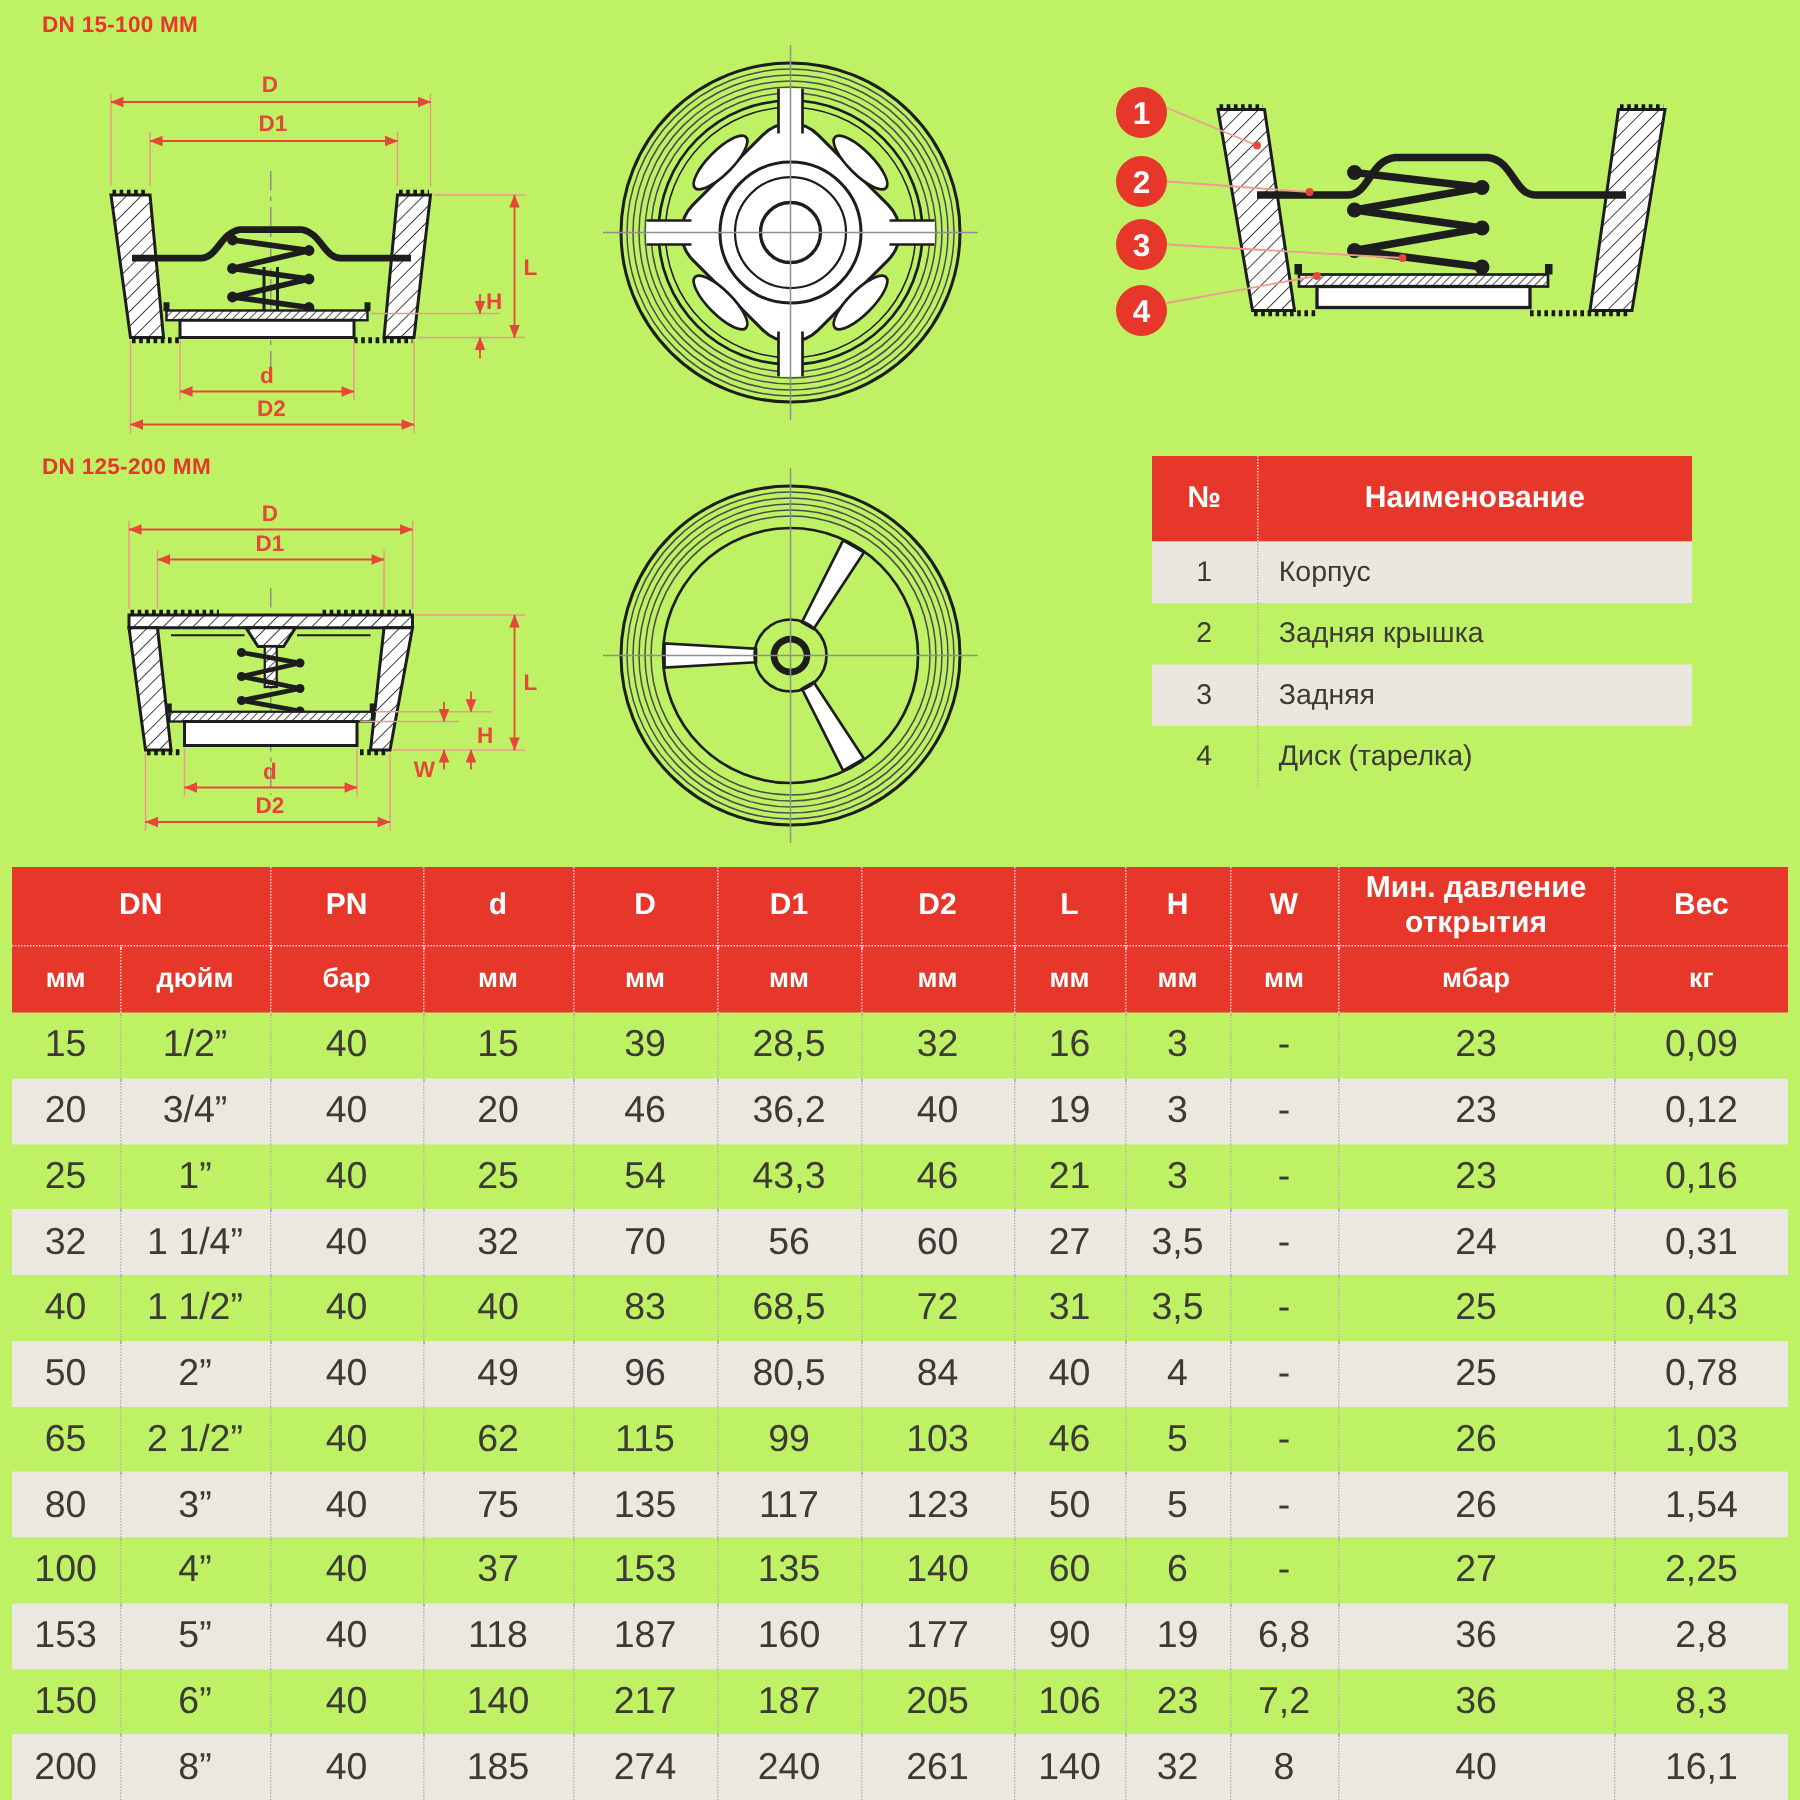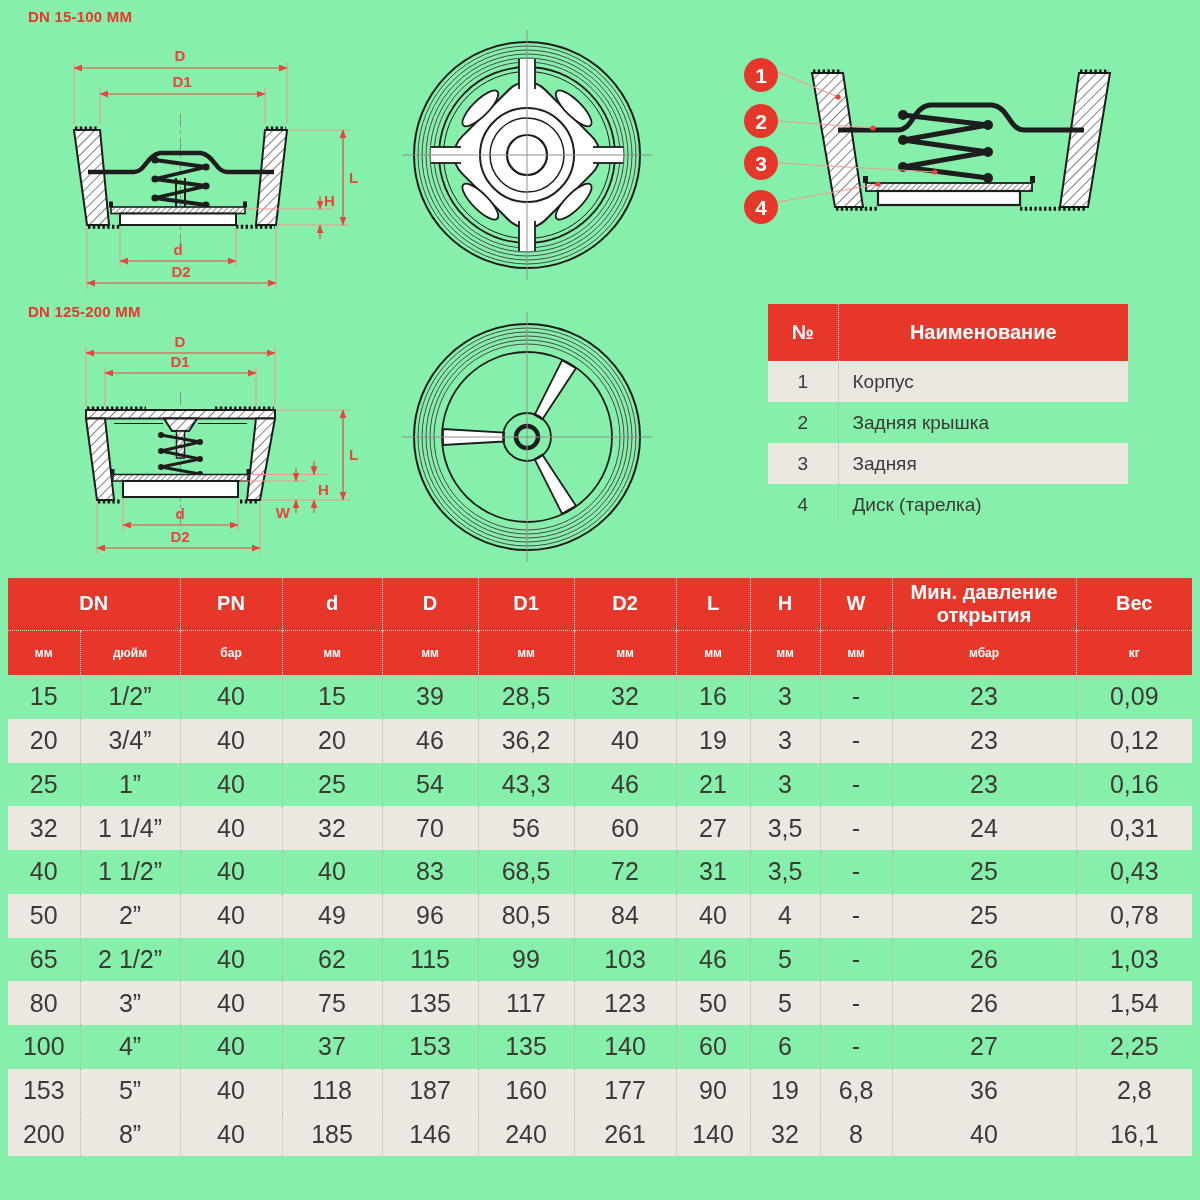--- a/index.html
+++ b/index.html
@@ -1,16 +1,16 @@
 <!DOCTYPE html>
 <html><head>
 <meta charset="utf-8">
 <style>
   html,body{margin:0;padding:0;background:#fff;}
-  .page{position:relative;width:1200px;height:1200px;background:#86efac;overflow:hidden;
+  .page{position:relative;width:1200px;height:1200px;background:#bef264;overflow:hidden;
         font-family:"Liberation Sans",sans-serif;color:#3d3935;}
   .sec-label{position:absolute;color:#e7372b;font-weight:bold;font-size:15px;letter-spacing:.2px;}
   svg{position:absolute;overflow:visible;font-family:"Liberation Sans",sans-serif;}
   
   .outl{stroke:#1d1d1d;stroke-width:2;fill:url(#hatch);}
   .blk{stroke:#1d1d1d;fill:none;}
   .serr{stroke:#161616;stroke-width:4;stroke-dasharray:2.4 2.4;fill:none;}
   .cl{stroke:#8f8f8f;stroke-width:1;stroke-dasharray:13 4 3 4;fill:none;}
   .ch{stroke:#8f8f8f;stroke-width:1;fill:none;}
   .ring{stroke:#4a4a4a;stroke-width:1;fill:none;}
@@ -26,21 +26,21 @@
   .parts thead th+th{border-left:1px dotted rgba(255,255,255,.8);}
   .parts tbody tr{height:41px;font-size:19px;color:#3d3935;}
   .parts tbody td+td{border-left:1px dotted #b9b5ae;padding-left:14px;}
   .parts tbody td:first-child{text-align:center;}
   .parts tbody tr.alt{background:#eae7e1;}
   
   .spec{position:absolute;left:8px;top:578px;width:1184px;border-collapse:collapse;table-layout:fixed;}
   .spec th,.spec td{padding:0;text-align:center;vertical-align:middle;}
   .spec thead tr{background:#e7372b;color:#fff;font-weight:bold;}
   .spec thead tr.h1{height:52px;font-size:20px;}
-  .spec thead tr.h2{height:45px;font-size:12px;}
+  .spec thead tr.h2{height:45px;font-size:18px;}
   .spec thead th{border-left:1px dotted rgba(255,255,255,.8);}
   .spec thead th:first-child{border-left:none;}
   .spec thead tr.h2 th{border-top:1px dotted rgba(255,255,255,.8);}
   .spec tbody tr{height:43.75px;font-size:25px;color:#3d3935;}
   .spec tbody td+td{border-left:1px dotted #b9b5ae;}
   .spec tbody tr.alt{background:#ebe8e2;}
 </style>
 </head>
 <body>
 
@@ -508,26 +508,40 @@
           <td>118</td>
           <td>187</td>
           <td>160</td>
           <td>177</td>
           <td>90</td>
           <td>19</td>
           <td>6,8</td>
           <td>36</td>
           <td>2,8</td>
         </tr>
+        <tr>
+          <td>150</td>
+          <td>6”</td>
+          <td>40</td>
+          <td>140</td>
+          <td>217</td>
+          <td>187</td>
+          <td>205</td>
+          <td>106</td>
+          <td>23</td>
+          <td>7,2</td>
+          <td>36</td>
+          <td>8,3</td>
+        </tr>
         <tr class="alt">
           <td>200</td>
           <td>8”</td>
           <td>40</td>
           <td>185</td>
-          <td>146</td>
+          <td>274</td>
           <td>240</td>
           <td>261</td>
           <td>140</td>
           <td>32</td>
           <td>8</td>
           <td>40</td>
           <td>16,1</td>
         </tr>
       </tbody>
   </table>

